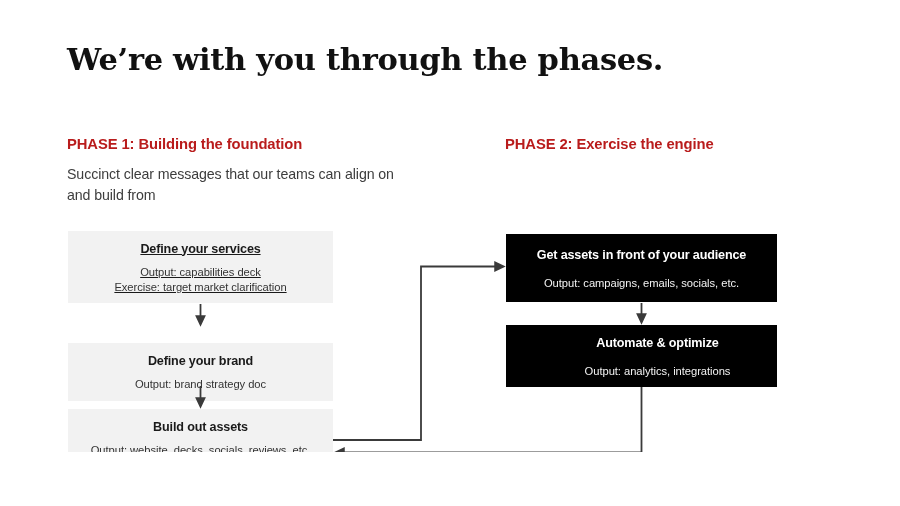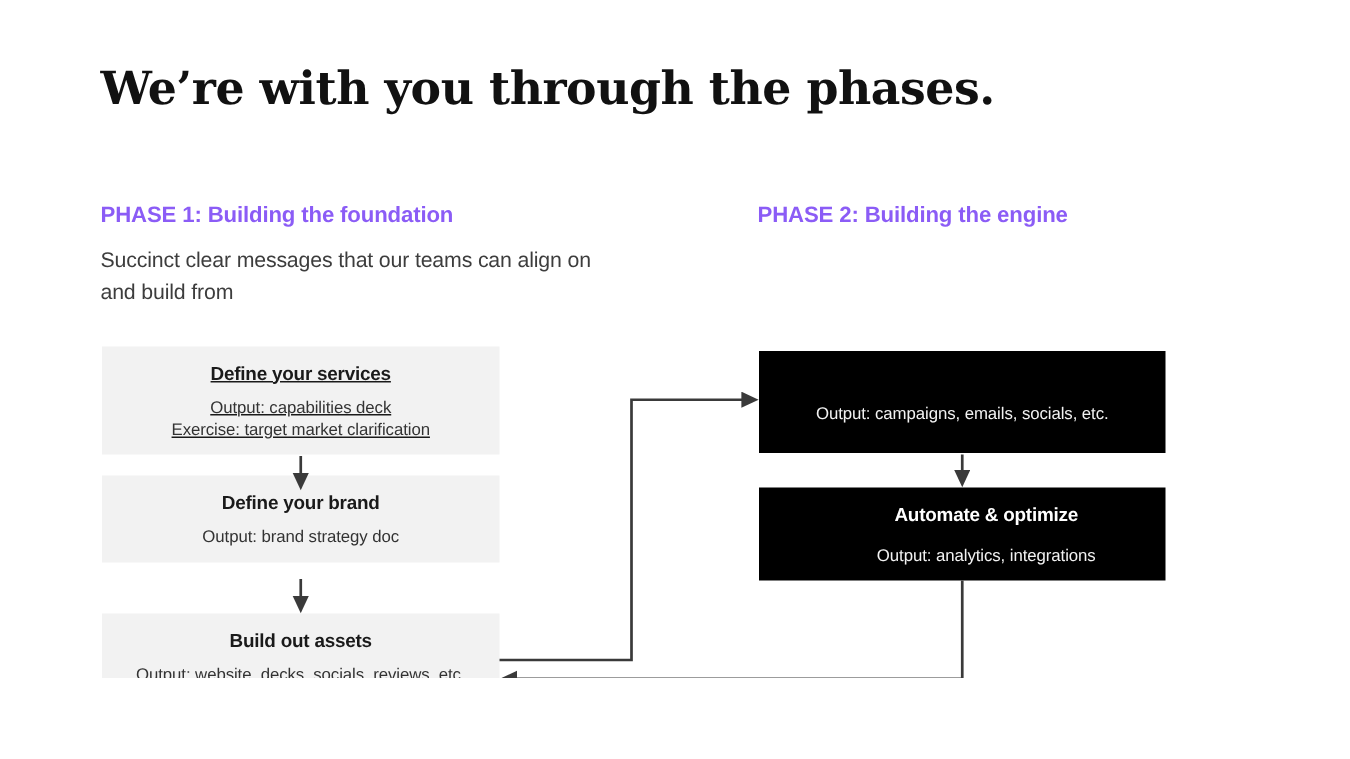--- a/index.html
+++ b/index.html
@@ -30,21 +30,21 @@
     letter-spacing: -0.3px;
     color: #111111;
     white-space: nowrap;
   }
 
   
   .phase-heading {
     position: absolute;
     font-size: 14.8px;
     font-weight: bold;
-    color: #8b5cf6;
+    color: #b91c1c;
     letter-spacing: -0.1px;
     white-space: nowrap;
   }
   .phase-sub {
     position: absolute;
     font-size: 14.2px;
     font-weight: normal;
     color: #3d3d3d;
     line-height: 21px;
     letter-spacing: -0.1px;
@@ -84,21 +84,21 @@
     letter-spacing: -0.05px;
     white-space: nowrap;
   }
   .node.light .node-line { color: #333333; }
   .node.dark  .node-line { color: #f2f2f2; margin-top: 15px; }
   .node-title + .node-line { margin-top: 10px; }
   .node-line + .node-line { margin-top: 3px; }
 
   
   #box-services { left: 68px;  top: 231px; width: 265px; height: 72px; text-decoration: underline; }
-  #box-brand    { left: 68px;  top: 317px; width: 265px; height: 58px; }
+  #box-brand    { left: 68px;  top: 343px; width: 265px; height: 58px; }
   #box-assets   { left: 68px;  top: 409px; width: 265px; height: 58px; }
 
   
   #box-audience { left: 506px; top: 234px; width: 271px; height: 68px; }
   #box-automate { left: 506px; top: 325px; width: 271px; height: 62px; padding-left: 32px; }
 
   
   #connectors {
     position: absolute;
     left: 0; top: 0;
@@ -110,39 +110,40 @@
 </head>
 <body>
 
 <div id="slide">
 
   <div id="slide-title">We’re with you through the phases.</div>
 
   <div class="phase-heading" id="phase1-heading">PHASE 1: Building the foundation</div>
   <div class="phase-sub" id="phase1-sub">Succinct clear messages that our teams can align on and build from</div>
 
-  <div class="phase-heading" id="phase2-heading">PHASE 2: Building the engine</div>
+  <div class="phase-heading" id="phase2-heading">PHASE 2: Exercise the engine</div>
 
   <div class="node light" id="box-services">
     <div class="node-title">Define your services</div>
     <div class="node-line">Output: capabilities deck</div>
     <div class="node-line">Exercise: target market clarification</div>
   </div>
 
   <div class="node light" id="box-brand">
     <div class="node-title">Define your brand</div>
     <div class="node-line">Output: brand strategy doc</div>
   </div>
 
   <div class="node light" id="box-assets">
     <div class="node-title">Build out assets</div>
     <div class="node-line">Output: website, decks, socials, reviews, etc.</div>
   </div>
 
   <div class="node dark" id="box-audience">
+    <div class="node-title">Get assets in front of your audience</div>
     <div class="node-line">Output: campaigns, emails, socials, etc.</div>
   </div>
 
   <div class="node dark" id="box-automate">
     <div class="node-title">Automate &amp; optimize</div>
     <div class="node-line">Output: analytics, integrations</div>
   </div>
 
   <svg id="connectors" viewBox="0 0 900 506">
     <defs>

